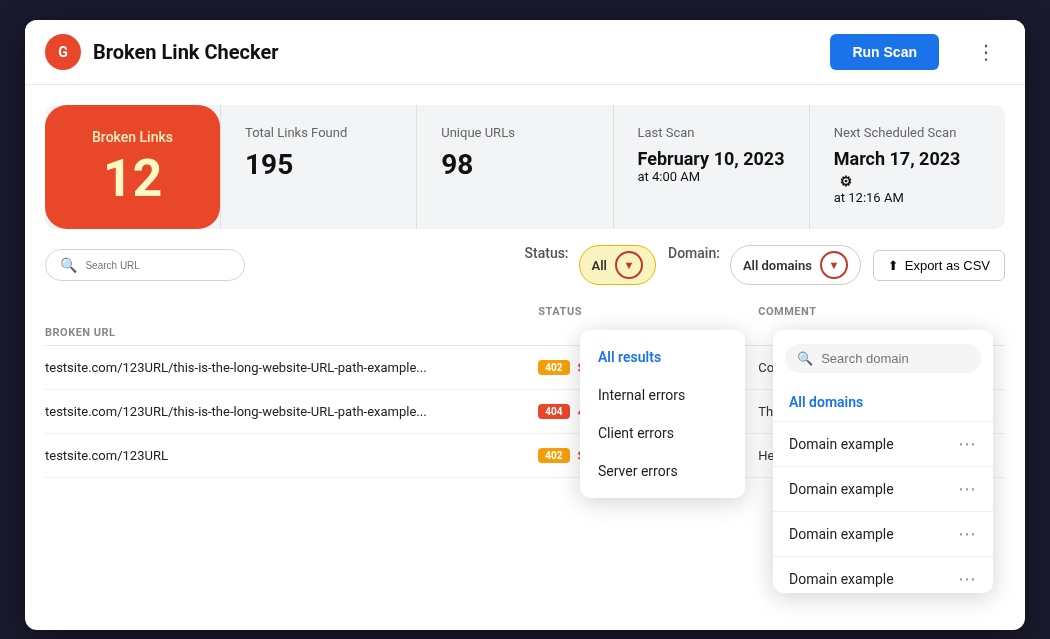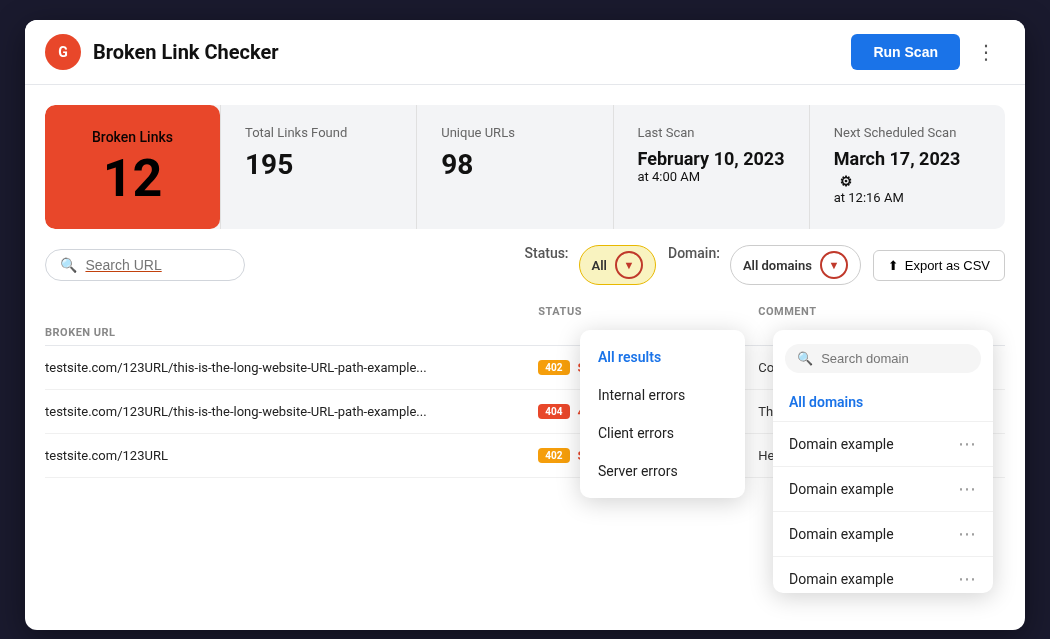--- a/index.html
+++ b/index.html
@@ -51,21 +51,21 @@
     }
     .run-scan-btn {
       background: #1a73e8;
       color: #fff;
       border: none;
       border-radius: 6px;
       padding: 10px 22px;
       font-size: 14px;
       font-weight: 600;
       cursor: pointer;
-      margin-right: 8px;
+      margin-right: 29px;
     }
     .more-btn {
       background: none;
       border: none;
       cursor: pointer;
       font-size: 20px;
       color: #555;
       padding: 4px 8px;
       letter-spacing: 1px;
     }
@@ -74,28 +74,28 @@
       display: flex;
       align-items: stretch;
       background: #f3f4f6;
       margin: 20px 20px 16px 20px;
       border-radius: 10px;
       overflow: hidden;
       min-height: 110px;
     }
     .broken-links-card {
       background: #e8472a;
-      color: #000000;
+      color: #fef9c3;
       padding: 24px 40px;
       min-width: 175px;
       display: flex;
       flex-direction: column;
       align-items: center;
       justify-content: center;
-      border-radius: 10px;
+      border-radius: 22px;
     }
     .broken-links-label {
       font-size: 14px;
       font-weight: 500;
       opacity: 0.95;
       margin-bottom: 8px;
     }
     .broken-links-count {
       font-size: 52px;
       font-weight: 700;
@@ -146,25 +146,24 @@
       background: #fff;
       border: 1px solid #d1d5db;
       border-radius: 24px;
       padding: 7px 14px;
       gap: 8px;
       width: 200px;
     }
     .search-url-wrap input {
       border: none;
       outline: none;
-      font-size: 14px;
+      font-size: 10px;
       color: #c2410c;
       width: 100%;
       background: transparent;
-      text-decoration: underline;
     }
     .search-icon-small {
       color: #888;
       font-size: 14px;
     }
     .spacer { flex: 1; }
     .filter-group {
       display: flex;
       align-items: flex-start;
       gap: 10px;

